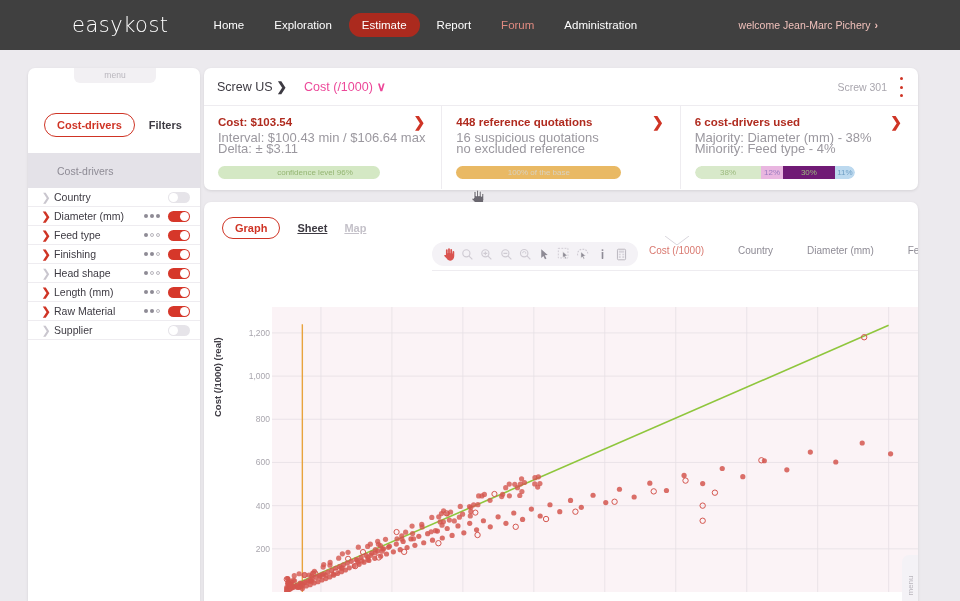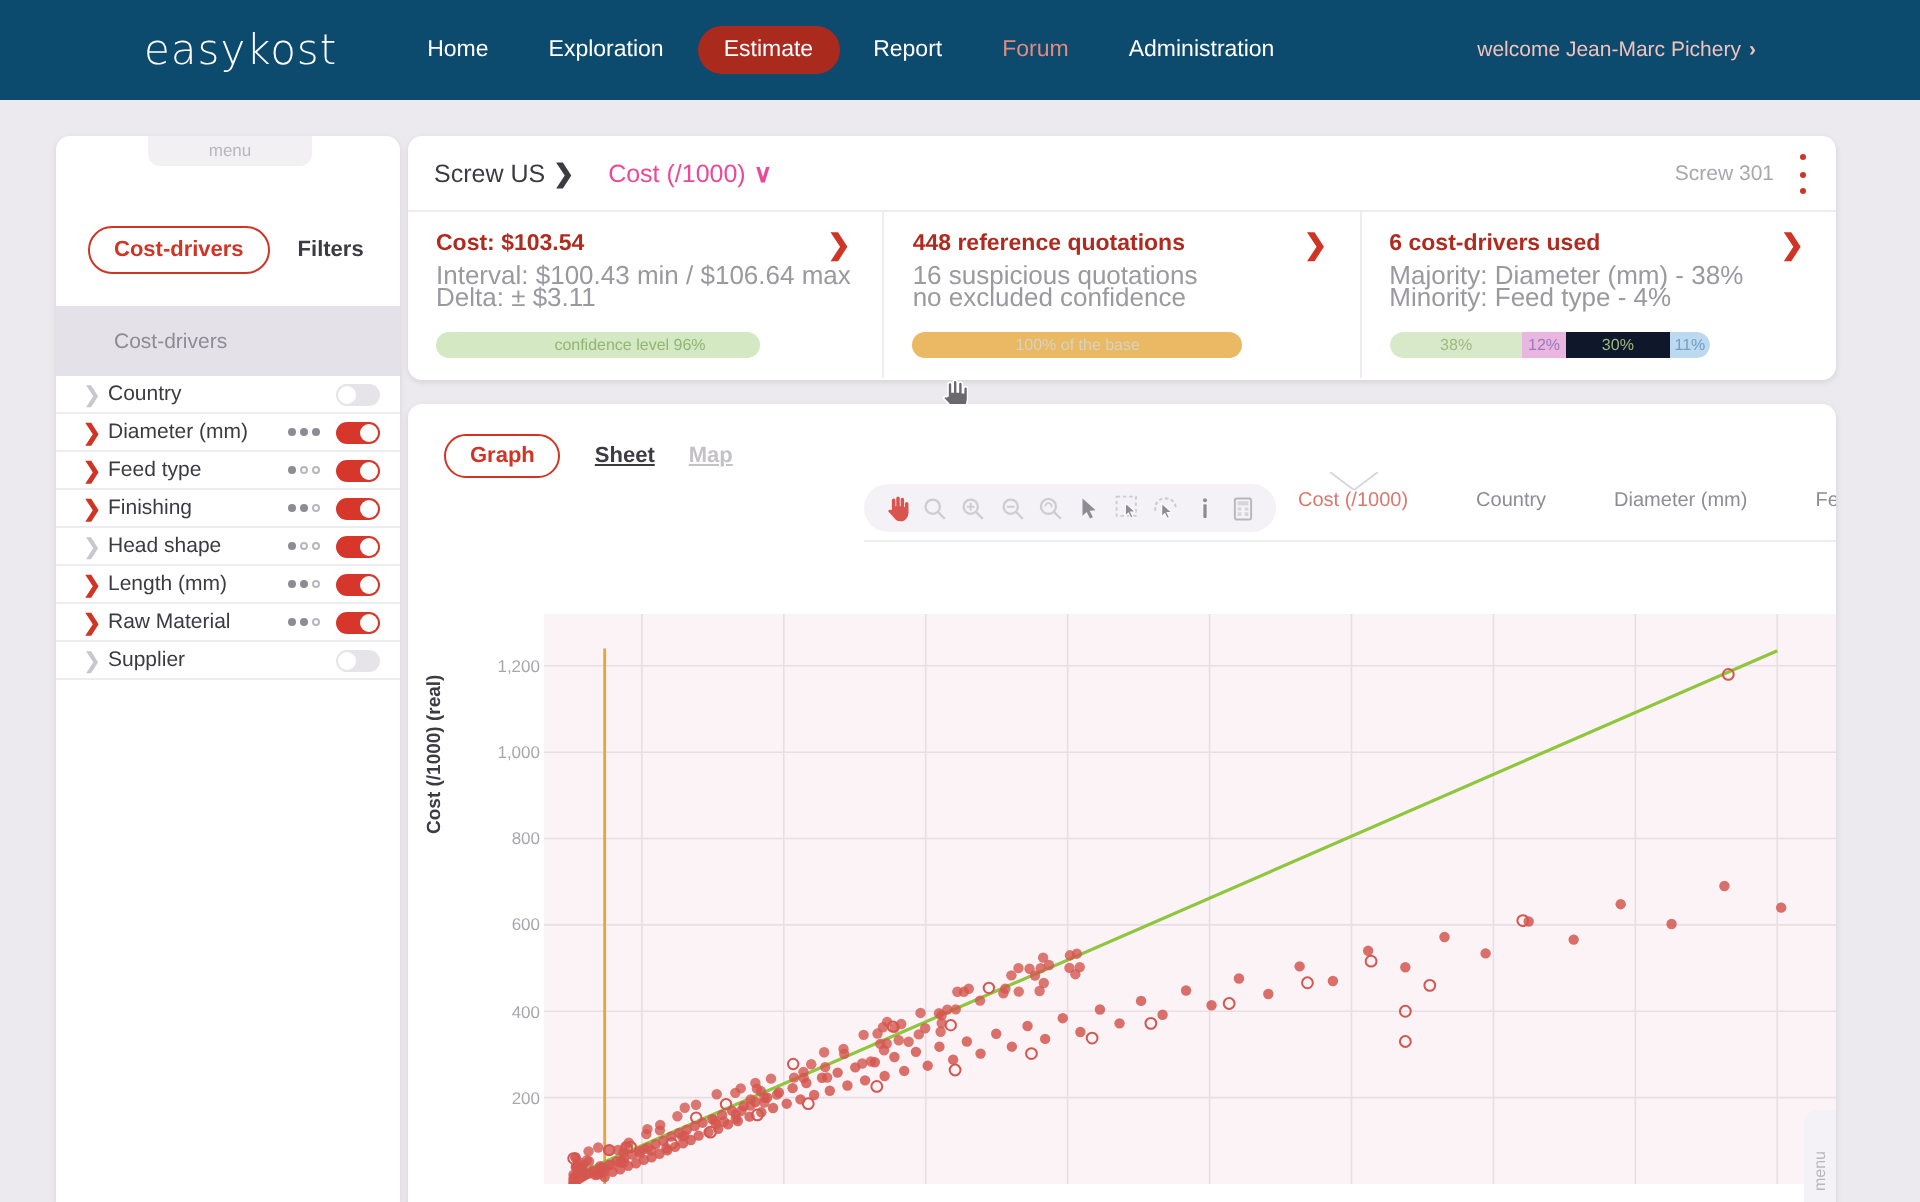--- a/index.html
+++ b/index.html
@@ -8,21 +8,21 @@
     overflow: hidden;
     background: #eceaee;
     font-family: "Liberation Sans", sans-serif;
     -webkit-font-smoothing: antialiased;
   }
 
   
   .topnav {
     position: absolute; left: 0; top: 0;
     width: 960px; height: 50px;
-    background: #0c4a6e;
+    background: #404040;
     display: flex; align-items: center;
   }
   .logo {
     margin-left: 72px;
     color: #ffffff;
     font-size: 21px;
     font-weight: 300;
     letter-spacing: 0.5px;
     font-family: "DejaVu Sans", sans-serif;
     white-space: nowrap;
@@ -427,38 +427,38 @@
           <div class="card-sub">Interval: $100.43 min / $106.64 max</div>
           <div class="card-sub" style="margin-top: 1px;">Delta: ± $3.11</div>
           <div class="bar green">
             <div class="bar-txt">confidence level 96%</div>
           </div>
         </div>
         <div class="card">
           <div class="card-title">448 reference quotations</div>
           <div class="card-arrow">❯</div>
           <div class="card-sub">16 suspicious quotations</div>
-          <div class="card-sub" style="margin-top: 1px;">no excluded confidence</div>
+          <div class="card-sub" style="margin-top: 1px;">no excluded reference</div>
           <div class="bar gold">
             <div class="bar-txt">100% of the base</div>
           </div>
         </div>
         <div class="card">
           <div class="card-title">6 cost-drivers used</div>
           <div class="card-arrow">❯</div>
           <div class="card-sub">Majority: Diameter (mm) - 38%</div>
           <div class="card-sub" style="margin-top: 1px;">Minority: Feed type - 4%</div>
           <div class="bar split">
             <div class="seg" style="width: 41.7582%; background: rgb(216, 233, 202); border-radius: 7px 0px 0px 7px;">
               <span style="color: rgb(156, 186, 127);">38%</span>
             </div>
             <div class="seg" style="width: 13.1868%; background: rgb(233, 182, 224);">
               <span style="color: rgb(154, 123, 191);">12%</span>
             </div>
-            <div class="seg" style="width: 32.967%; background: #0f172a; align-items: center;">
+            <div class="seg" style="width: 32.967%; background: #701a75; align-items: center;">
               <span style="color: rgb(156, 186, 127);">30%</span>
             </div>
             <div class="seg" style="width: 12.0879%; background: rgb(188, 217, 239); border-radius: 0px 7px 7px 0px;">
               <span style="color: rgb(111, 159, 197);">11%</span>
             </div>
           </div>
         </div>
       </div>
     <svg class="cursor-hand" viewBox="0 0 14 16">
       <path d="M4 9V3.2a1 1 0 012 0V7h.6V2.1a1 1 0 012 0V7h.6V3a1 1 0 012 0v4.3h.6V5.4a1 1 0 012 0v5.1c0 3-2 5.5-4.6 5.5-2.3 0-3.4-1-4.4-2.6L2 10.4c-.4-.7.5-1.6 1.2-1z" fill="#6b6870" stroke="#ffffff" stroke-width="0.8"></path>

